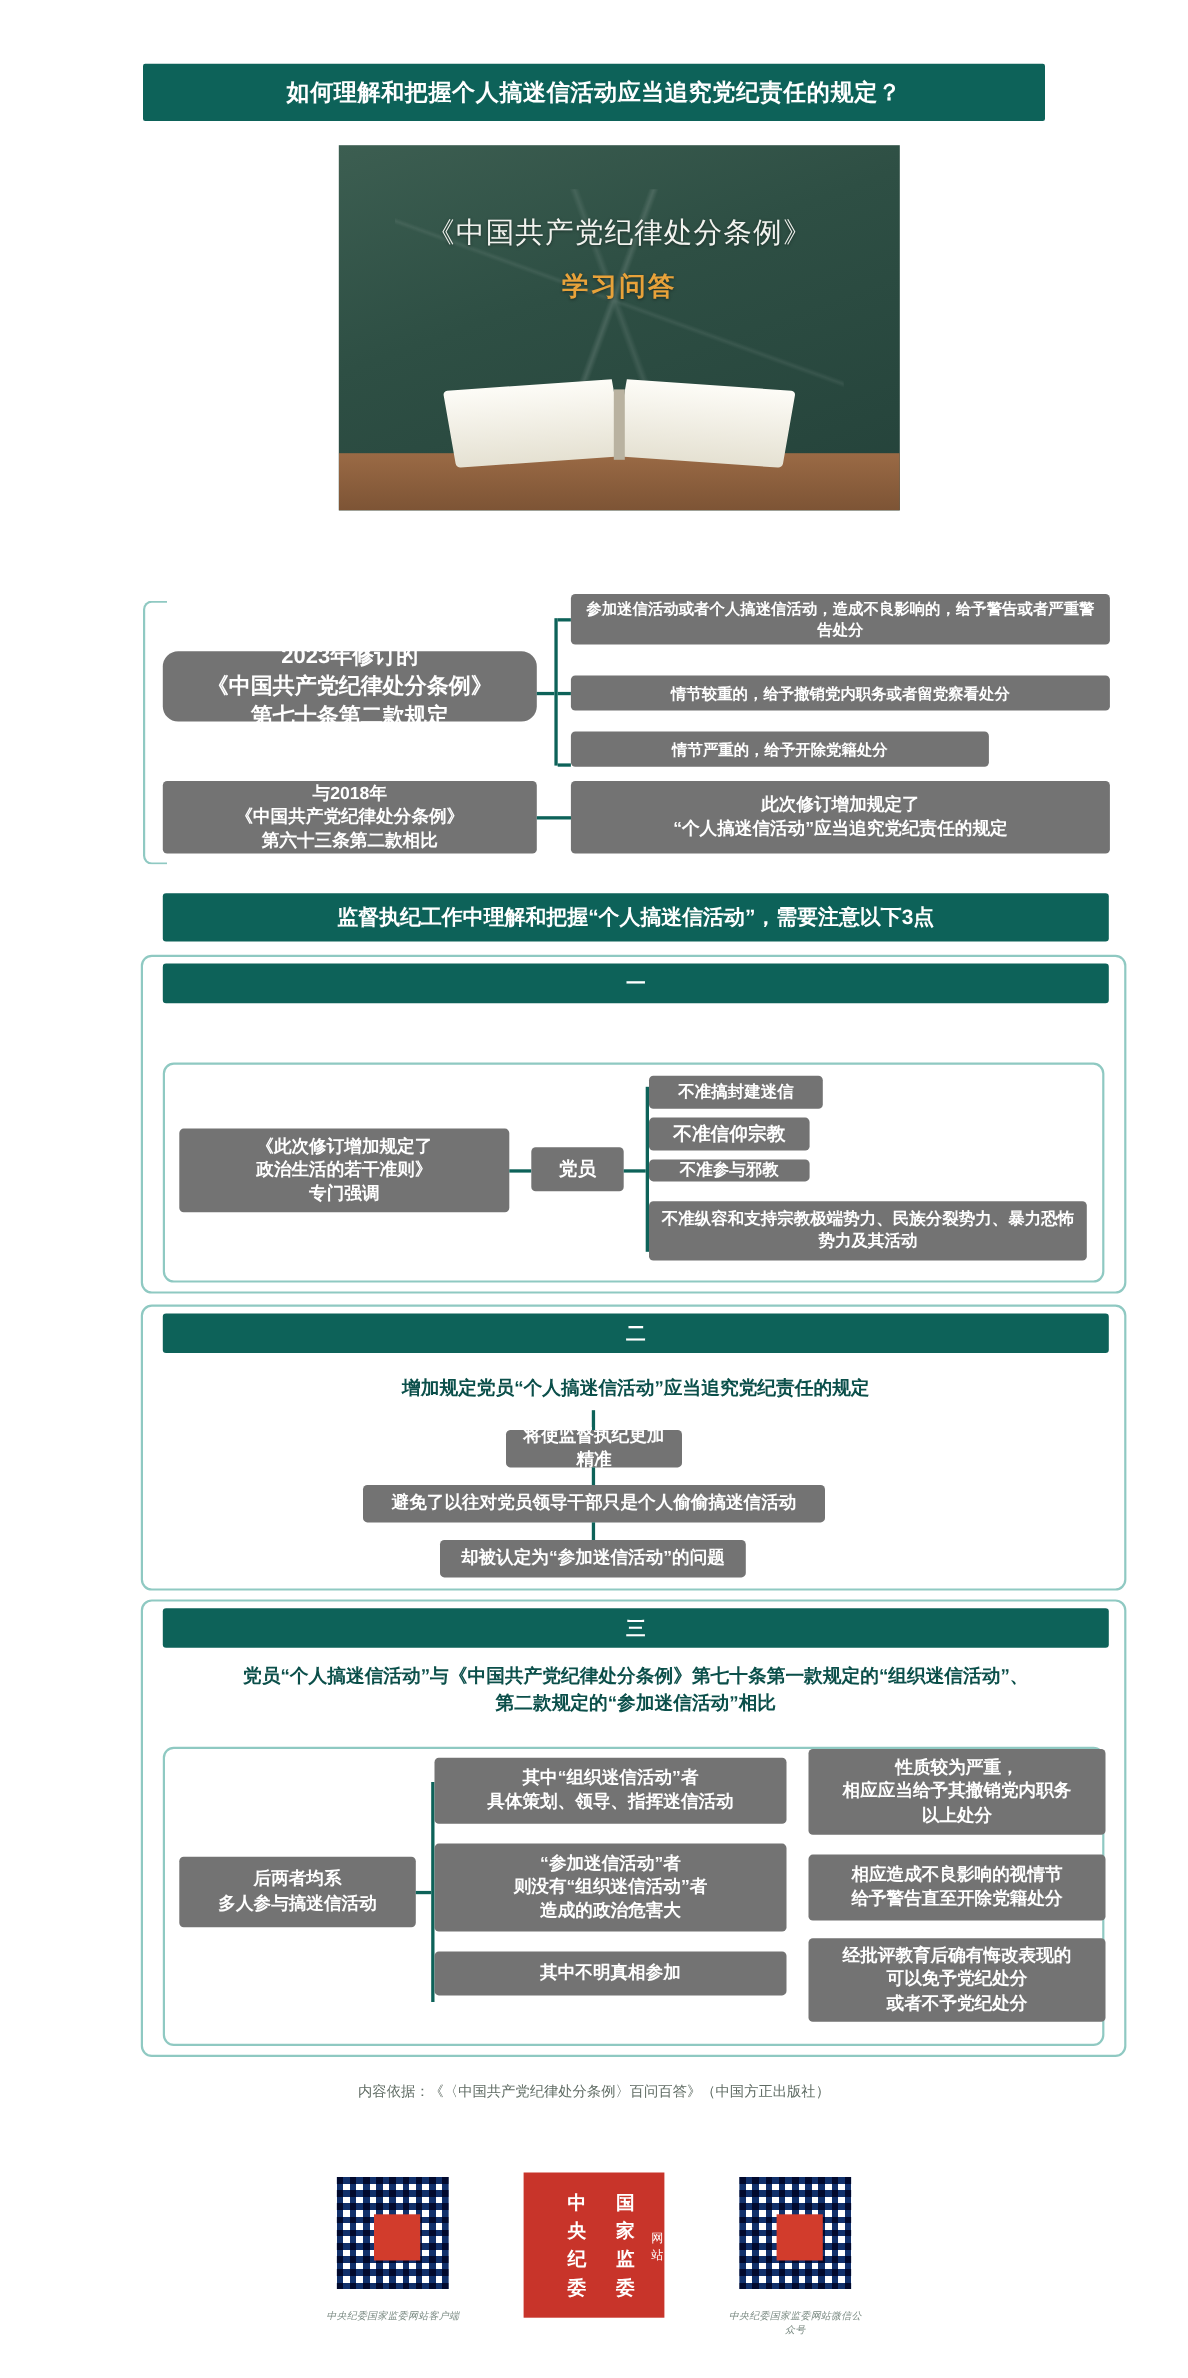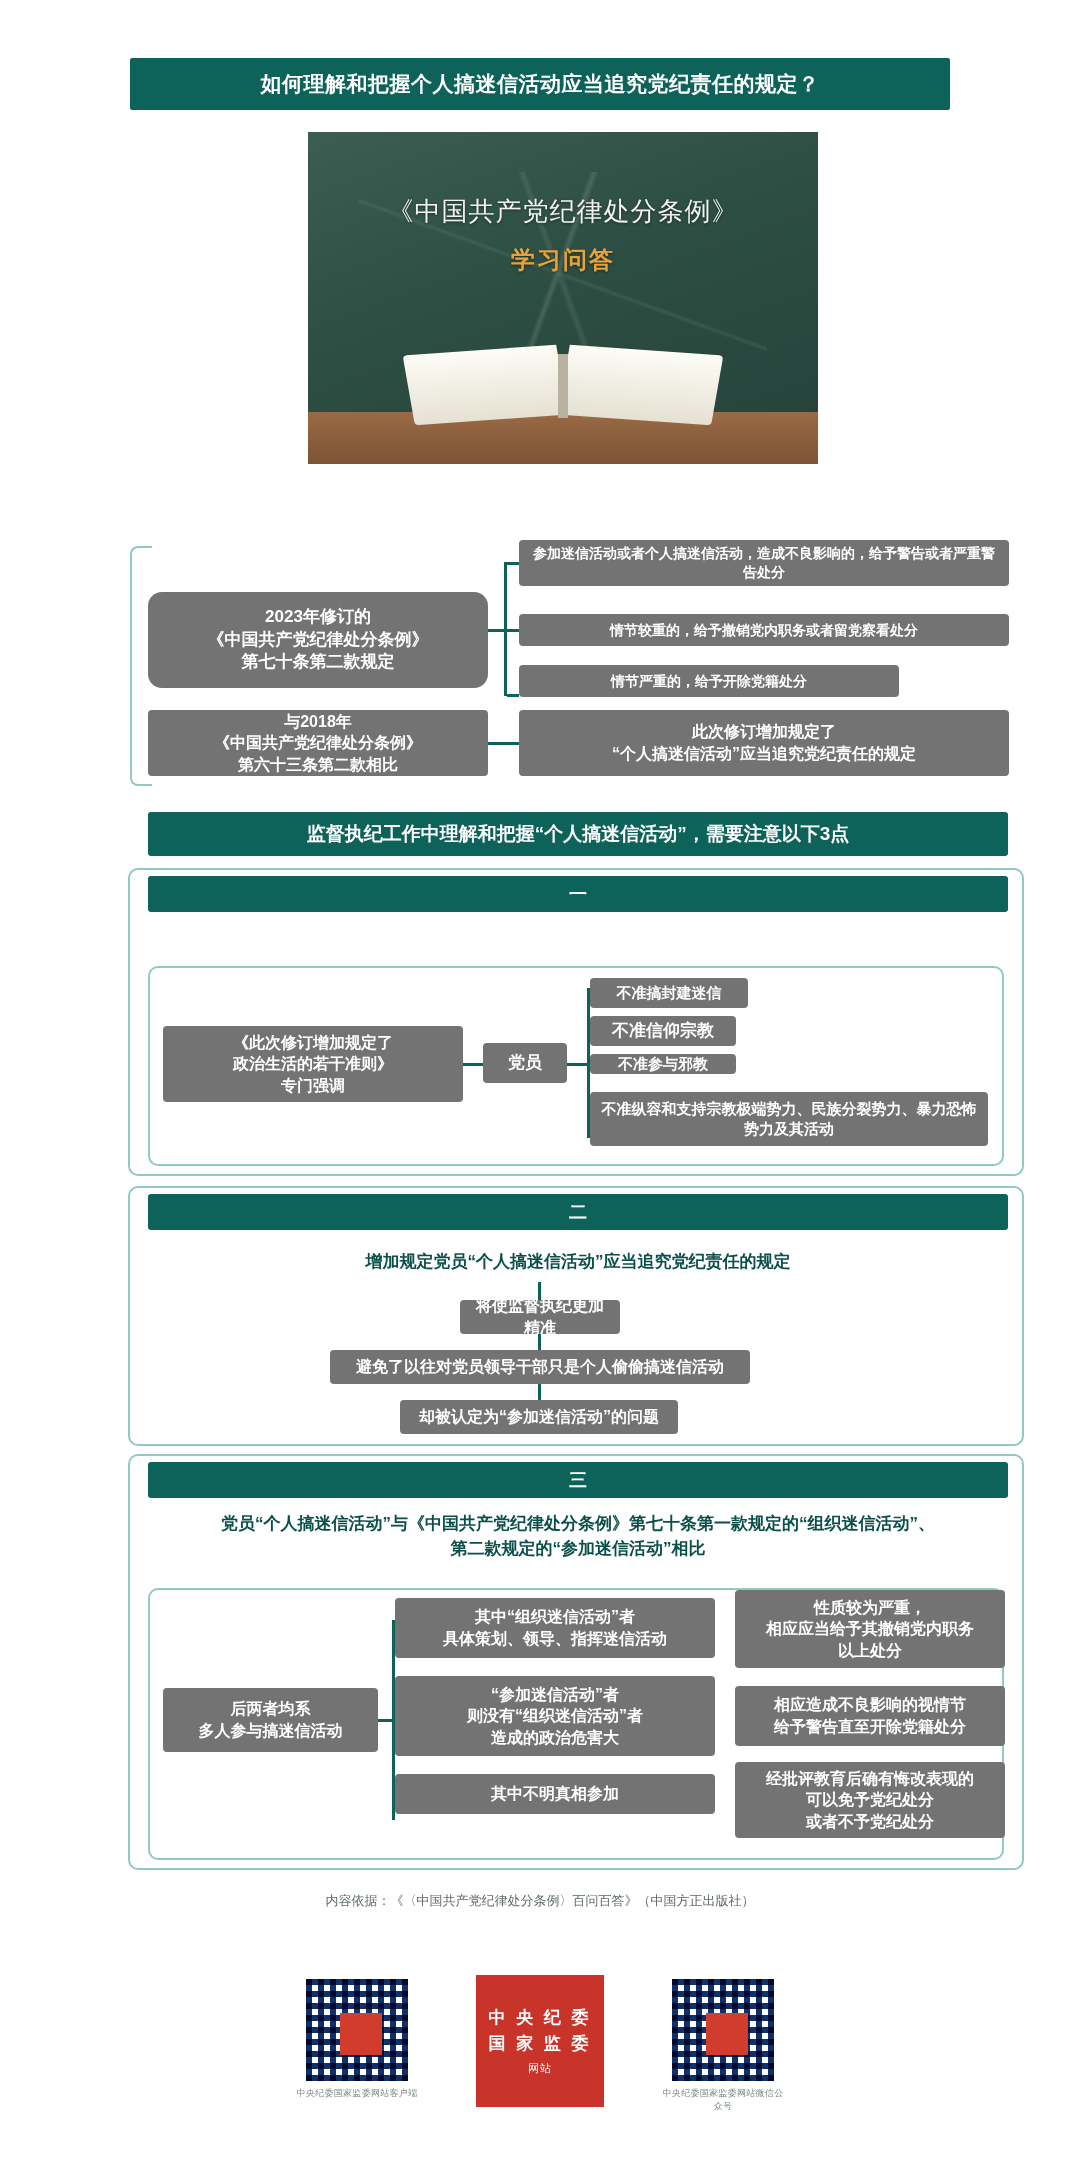--- a/index.html
+++ b/index.html
@@ -156,30 +156,31 @@
     border: 4px solid #ffffff;
     position: relative;
     overflow: hidden;
   }
   .qr:after {
     content: "";
     position: absolute; left: 34px; top: 34px;
     width: 42px; height: 42px;
     background: #d23c2c;
   }
-  .qr-cap { font-size: 9px; color: #7a8a82; margin-top: 2px; letter-spacing: .3px; }
+  .qr-cap { font-size: 9px; color: #7a8a82; margin-top: 14px; letter-spacing: .3px; font-style: italic; }
   .logo-badge {
     width: 128px; height: 132px;
     background: #c8342a;
     color: #fff;
-    display: flex; flex-direction: column; align-items: center; justify-content: center;
+    display: flex; flex-direction: row; align-items: center; justify-content: center;
     font-weight: bold;
     line-height: 1.5;
     font-size: 17px;
     letter-spacing: 3px;
+    padding-left: 28px;
   }
   .logo-badge .small { font-size: 11px; letter-spacing: 1px; margin-top: 4px; font-weight: normal; }
 </style>
 </head>
 <body>
 
 <div class="page">
 
   <div class="header-band">
     <span>如何理解和把握个人搞迷信活动应当追究党纪责任的规定？</span>
@@ -192,21 +193,21 @@
     <div class="hero-desk"></div>
     <div class="hero-book">
       <div class="pg l"></div>
       <div class="pg r"></div>
       <div class="spine"></div>
     </div>
   </div>
 
   <div class="bracket" style="left:130px; top:546px; width:22px; height:240px;"></div>
 
-  <div class="box" style="left:148px; top:592px; width:340px; height:96px; font-size:17px;border-radius:14px;">
+  <div class="box" style="left:148px; top:592px; width:340px; height:64px; font-size:20px;border-radius:14px;">
     <div>
       <div>2023年修订的</div>
       <div>《中国共产党纪律处分条例》</div>
       <div>第七十条第二款规定</div>
     </div>
   </div>
 
   <div class="line" style="left:488px; top:629px; width:16px; height:3px;"></div>
   <div class="line" style="left:504px; top:562px; width:3px; height:134px;"></div>
   <div class="line" style="left:507px; top:562px; width:12px; height:3px;"></div>

